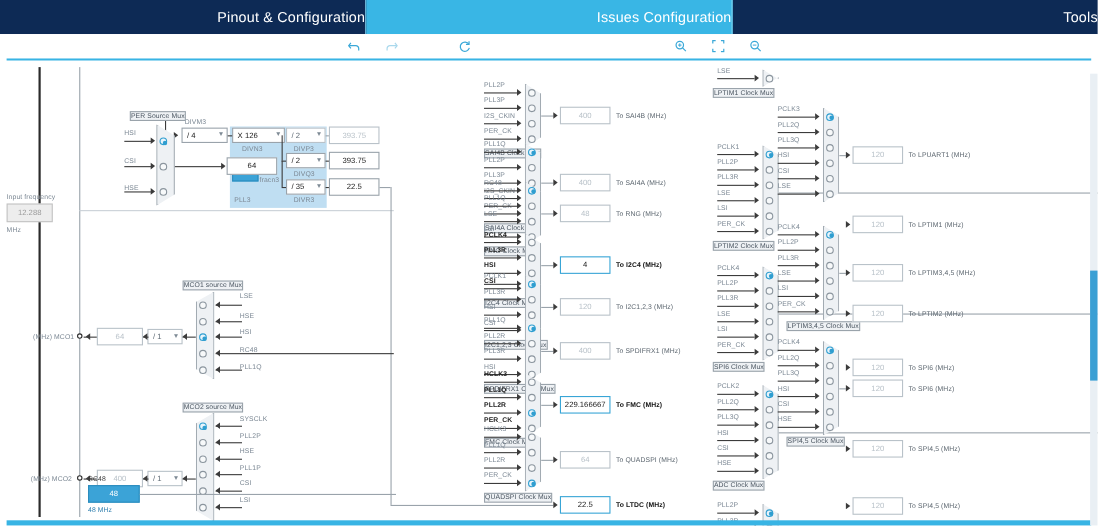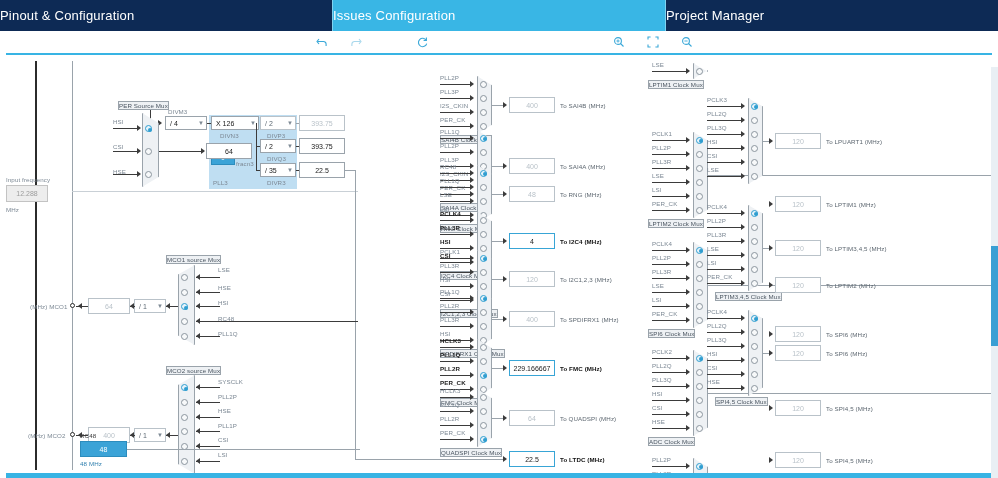--- a/index.html
+++ b/index.html
@@ -11,21 +11,21 @@
     overflow: hidden;
     position: relative;
   }
 
   
   #tabbar {
     position:absolute; left:0; top:0; width:998px; height:31px;
     background:#0d2a55; display:flex;
   }
   .tab {
-    flex:1 1 0; height:31px; line-height:31px; text-align:left;
+    flex:1 1 0; height:31px; line-height:31px; text-align:right;
     color:#ffffff; font-size:13px; letter-spacing:.2px;
     border-right:1px solid #7fd3f0; cursor:pointer;
     white-space:nowrap; overflow:hidden;
   }
   .tab:last-child { border-right:none; }
   .tab.active { background:#39b6e5; }
 
   
   #toolbar {
     position:absolute; left:0; top:31px; width:998px; height:22px;
@@ -132,21 +132,21 @@
     border:1px solid #2b2b2b; background:#fff;
   }
   .secsep { position:absolute; height:1px; background:#c9d0d6; }
 </style>
 </head>
 <body>
 
 <div id="tabbar">
   <div class="tab">Pinout &amp; Configuration</div>
   <div class="tab active">Issues Configuration</div>
-  <div class="tab">Project Manager</div>
+  <div class="tab">Tools</div>
 </div>
 
 <div id="toolbar">
   <div class="tbtn" id="btn-undo">
     <svg width="12" height="12" viewBox="0 0 12 12">
         <path d="M3 3 L1 5.5 L3 8" fill="none" stroke="#3aa8d8" stroke-width="1.1"></path>
         <path d="M1.4 5.5 H7.5 a2.6 2.6 0 0 1 2.6 2.6 V10" fill="none" stroke="#3aa8d8" stroke-width="1.1"></path>
       </svg>
   </div>
   <div class="tbtn" id="btn-redo">

